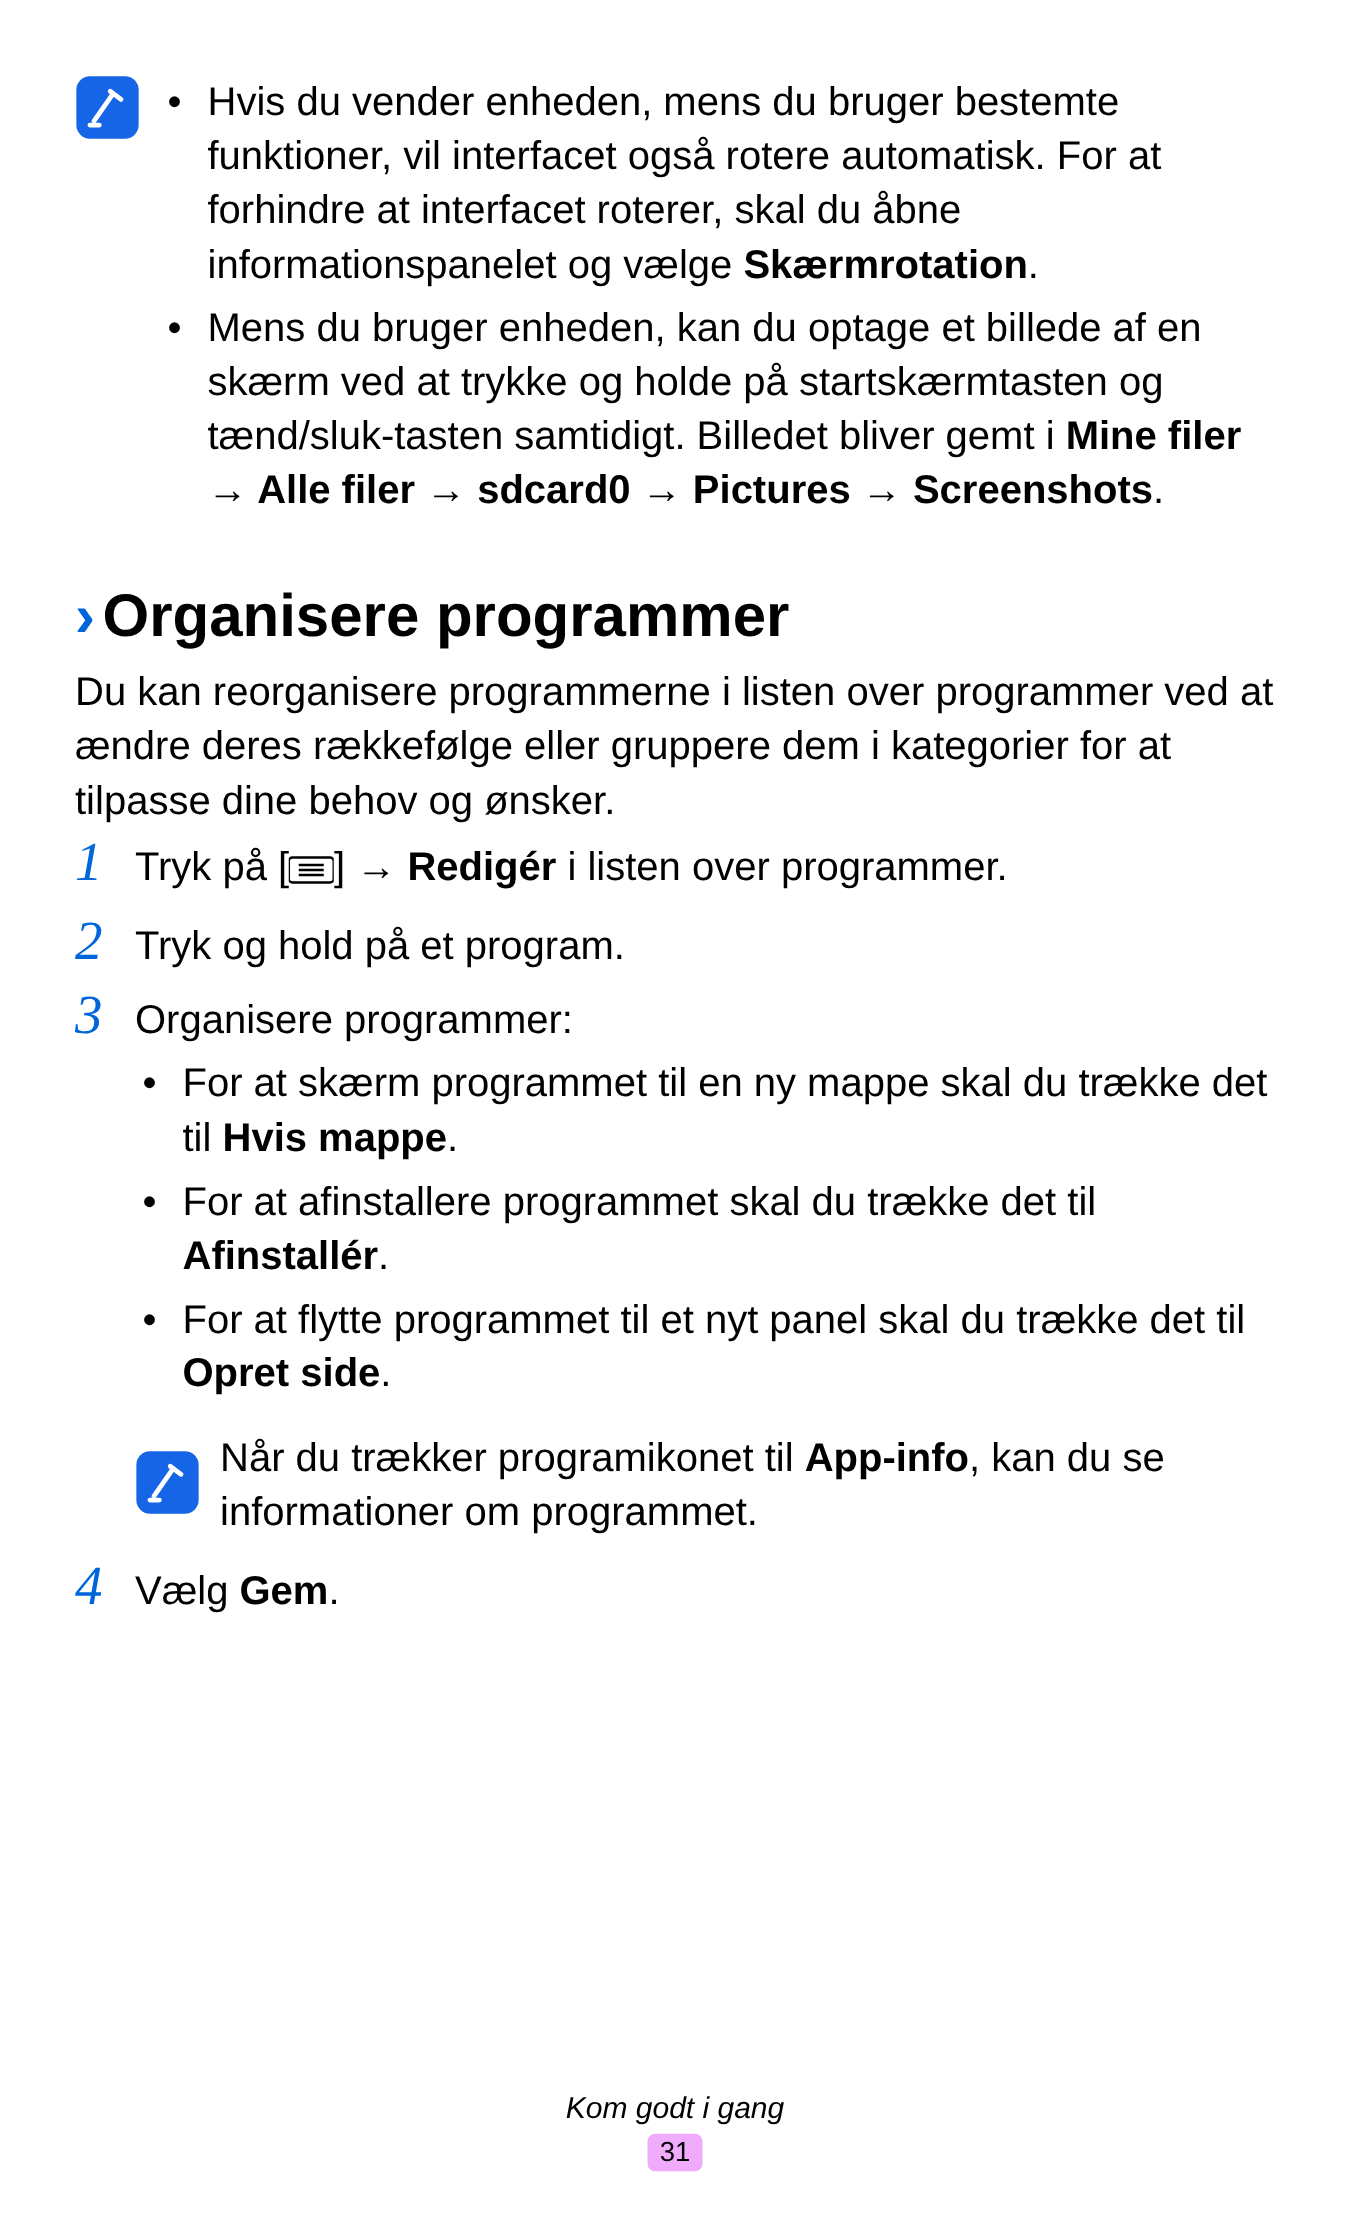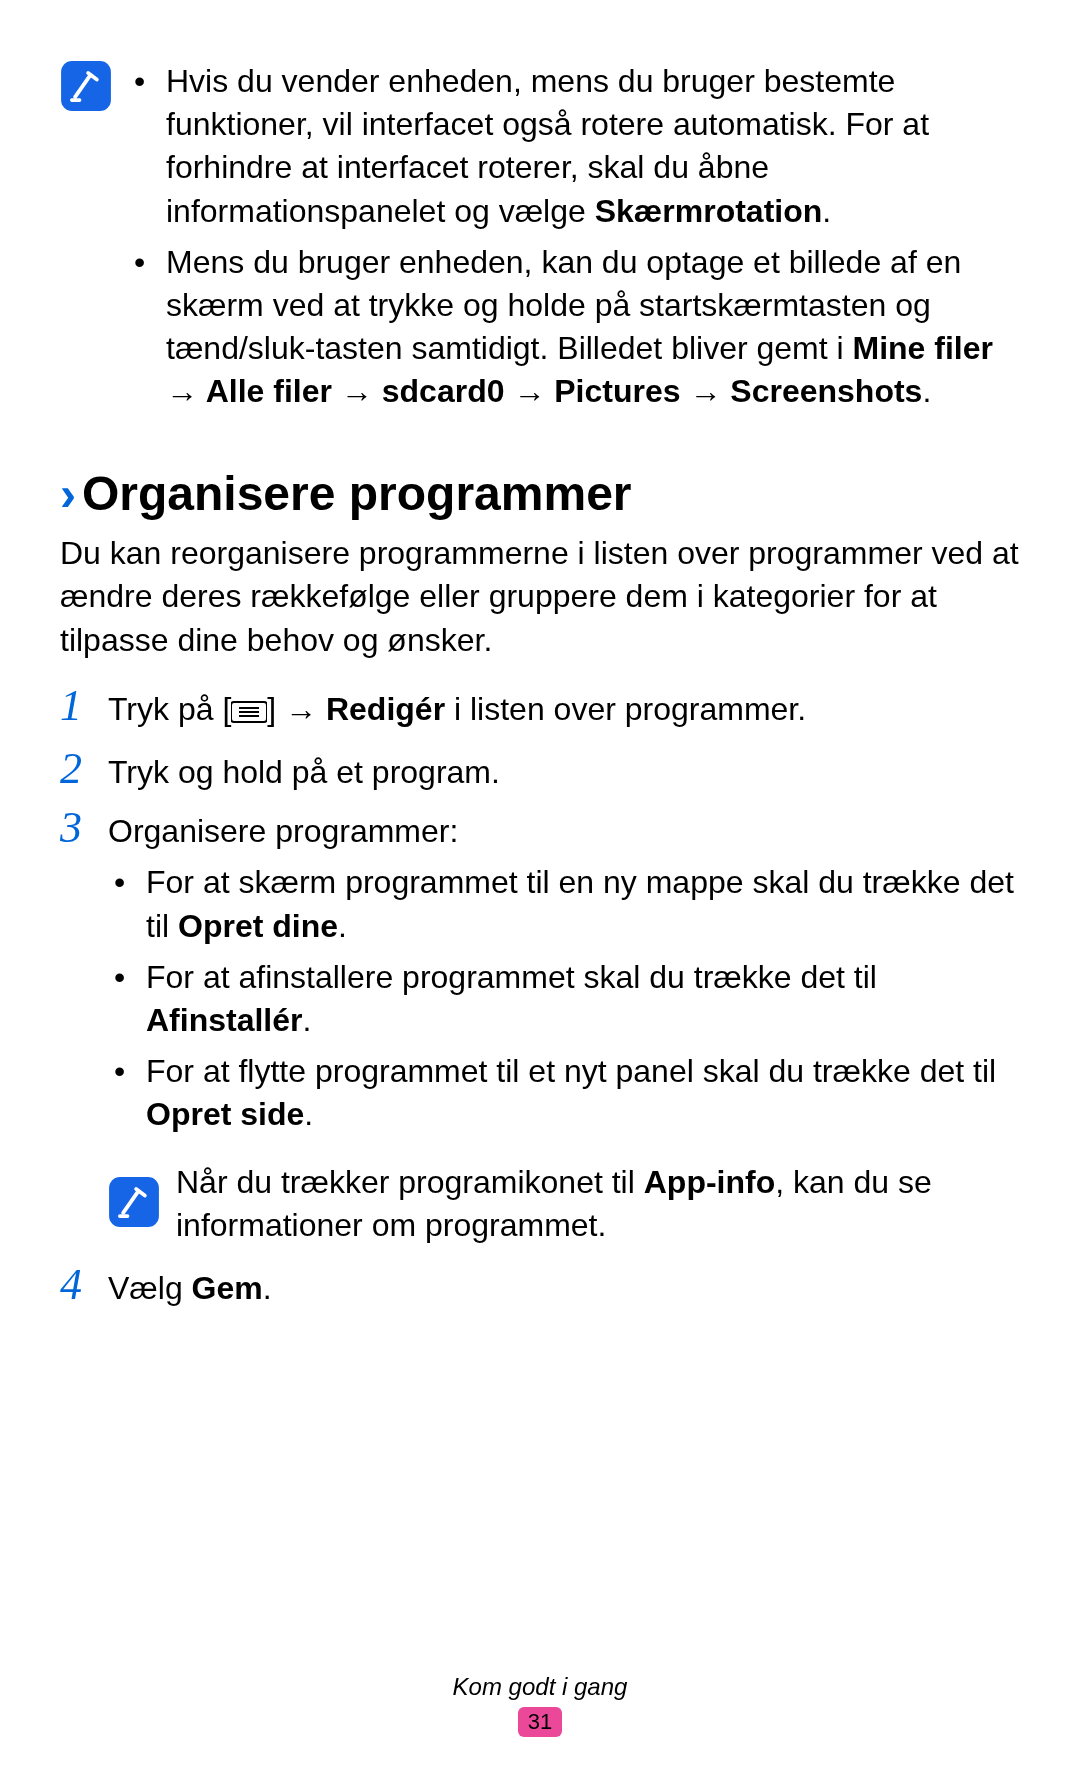--- a/index.html
+++ b/index.html
@@ -51,21 +51,21 @@
     font-size: 48px;
     font-weight: 700;
     margin: 30px 0 6px 0;
   }
   .chevron {
     color: #0066d9;
     font-weight: 700;
     margin-right: 6px;
   }
   .intro-para {
-    margin-bottom: 20px;
+    margin-bottom: 4px;
   }
   .step {
     display: flex;
     align-items: flex-start;
     margin-bottom: 10px;
   }
   .step-num {
     flex: 0 0 48px;
     font-family: Georgia, "Times New Roman", serif;
     font-style: italic;
@@ -94,21 +94,21 @@
     left: 0;
     width: 100%;
     text-align: center;
     font-style: italic;
     font-size: 24px;
   }
   .page-badge {
     margin: 6px auto 0 auto;
     width: 44px;
     height: 30px;
-    background: #ec4899;
+    background: #f0abfc;
     border-radius: 6px;
     color: #000;
     font-style: normal;
     font-size: 22px;
     line-height: 30px;
     text-align: center;
   }
 </style>
 </head>
 <body>
@@ -160,21 +160,21 @@
       <div class="step-num">2</div>
       <div class="step-body">Tryk og hold på et program.</div>
     </div>
 
     <div class="step">
       <div class="step-num">3</div>
       <div class="step-body">
         <div>Organisere programmer:</div>
         <ul class="bullets">
           <li>
-            <span>For at skærm programmet til en ny mappe skal du trække det til </span><span class="bold">Opret dine</span><span>.</span>
+            <span>For at skærm programmet til en ny mappe skal du trække det til </span><span class="bold">Hvis mappe</span><span>.</span>
           </li>
           <li>
             <span>For at afinstallere programmet skal du trække det til </span><span class="bold">Afinstallér</span><span>.</span>
           </li>
           <li>
             <span>For at flytte programmet til et nyt panel skal du trække det til </span><span class="bold">Opret side</span><span>.</span>
           </li>
         </ul>
       </div>
     </div>

